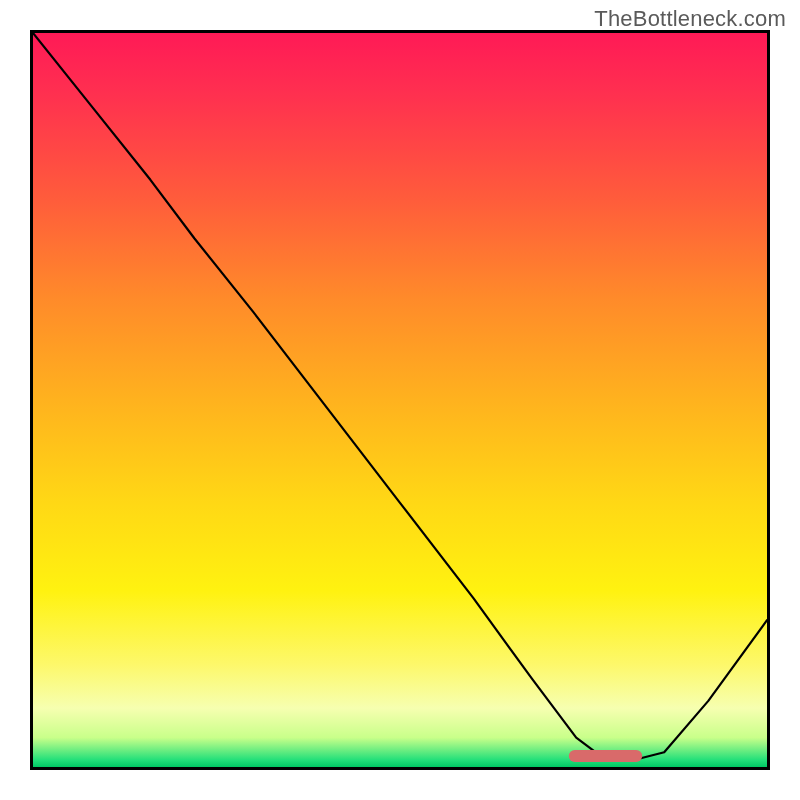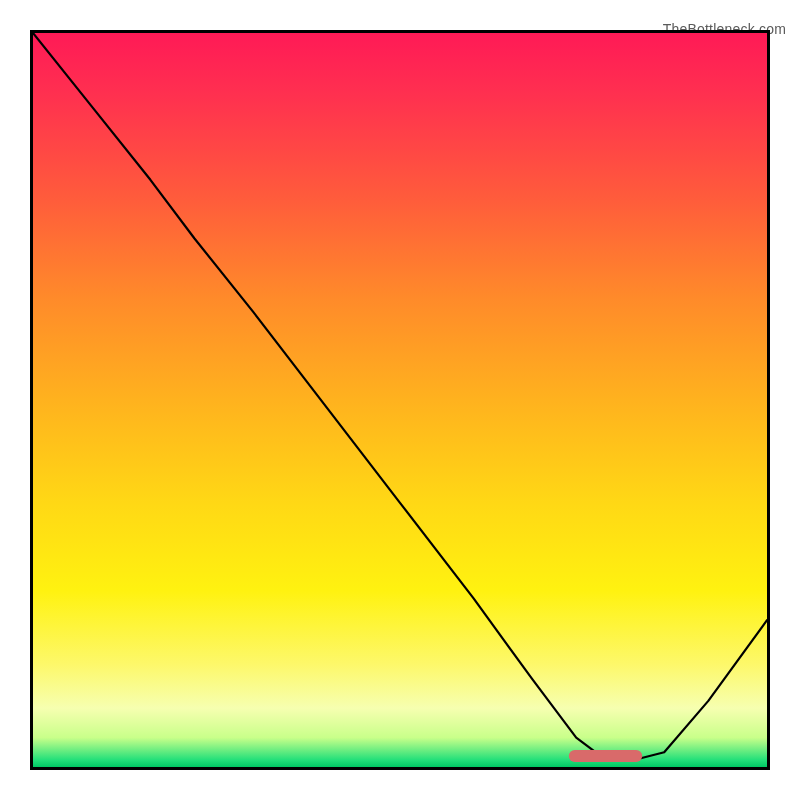--- a/index.html
+++ b/index.html
@@ -14,24 +14,23 @@
   .container {
     position: relative;
     width: 800px;
     height: 800px;
   }
   .watermark {
     position: absolute;
     top: 6px;
     right: 14px;
     color: #5a5a5a;
-    font-size: 14px;
+    font-size: 22px;
     font-weight: 500;
     letter-spacing: 0.2px;
-    margin-top: 15px;
   }
   .plot-frame {
     position: absolute;
     left: 30px;
     top: 30px;
     width: 740px;
     height: 740px;
     border: 3px solid #000;
     box-sizing: border-box;
     overflow: hidden;

